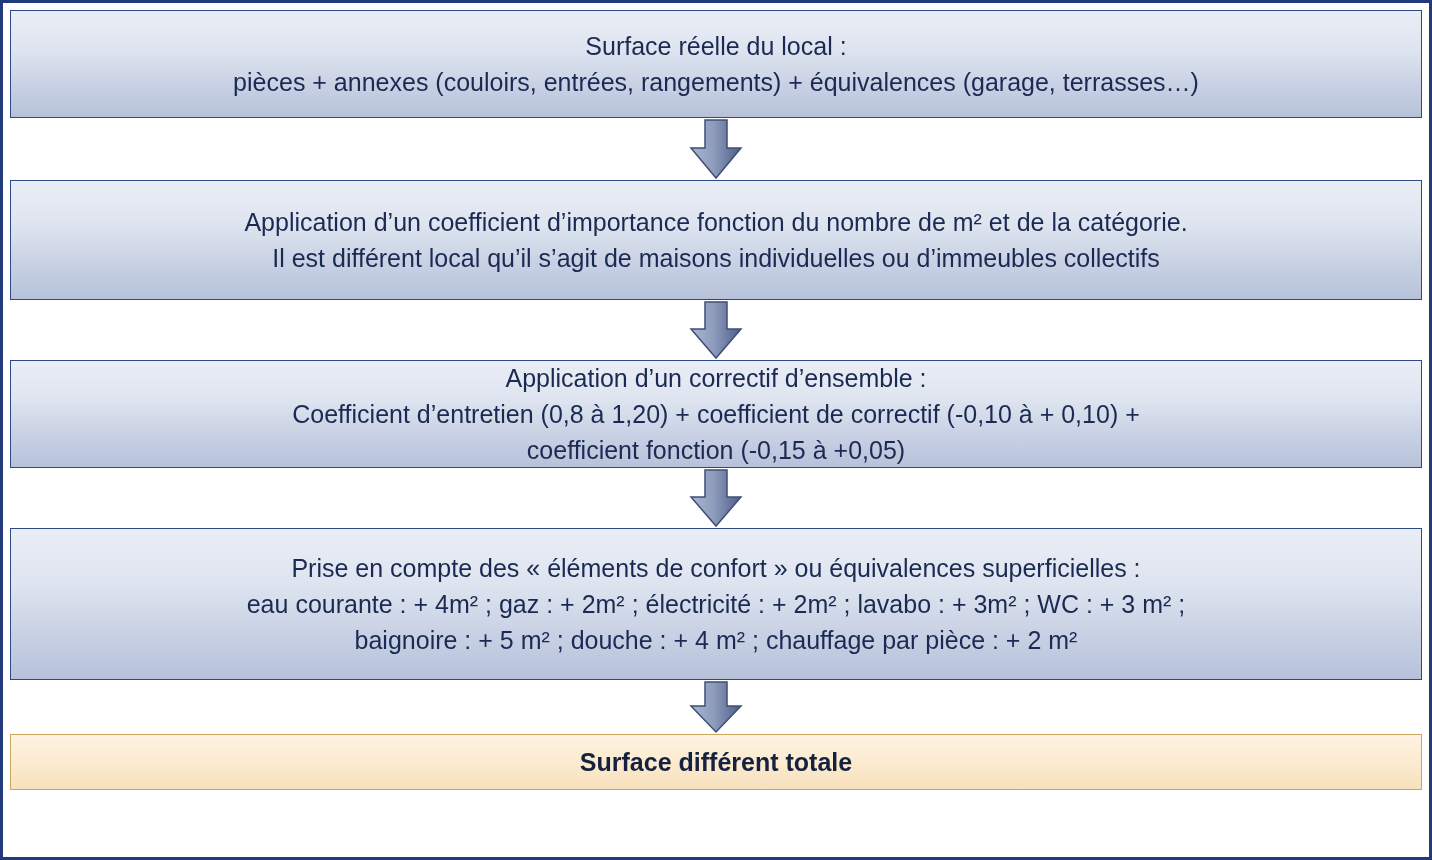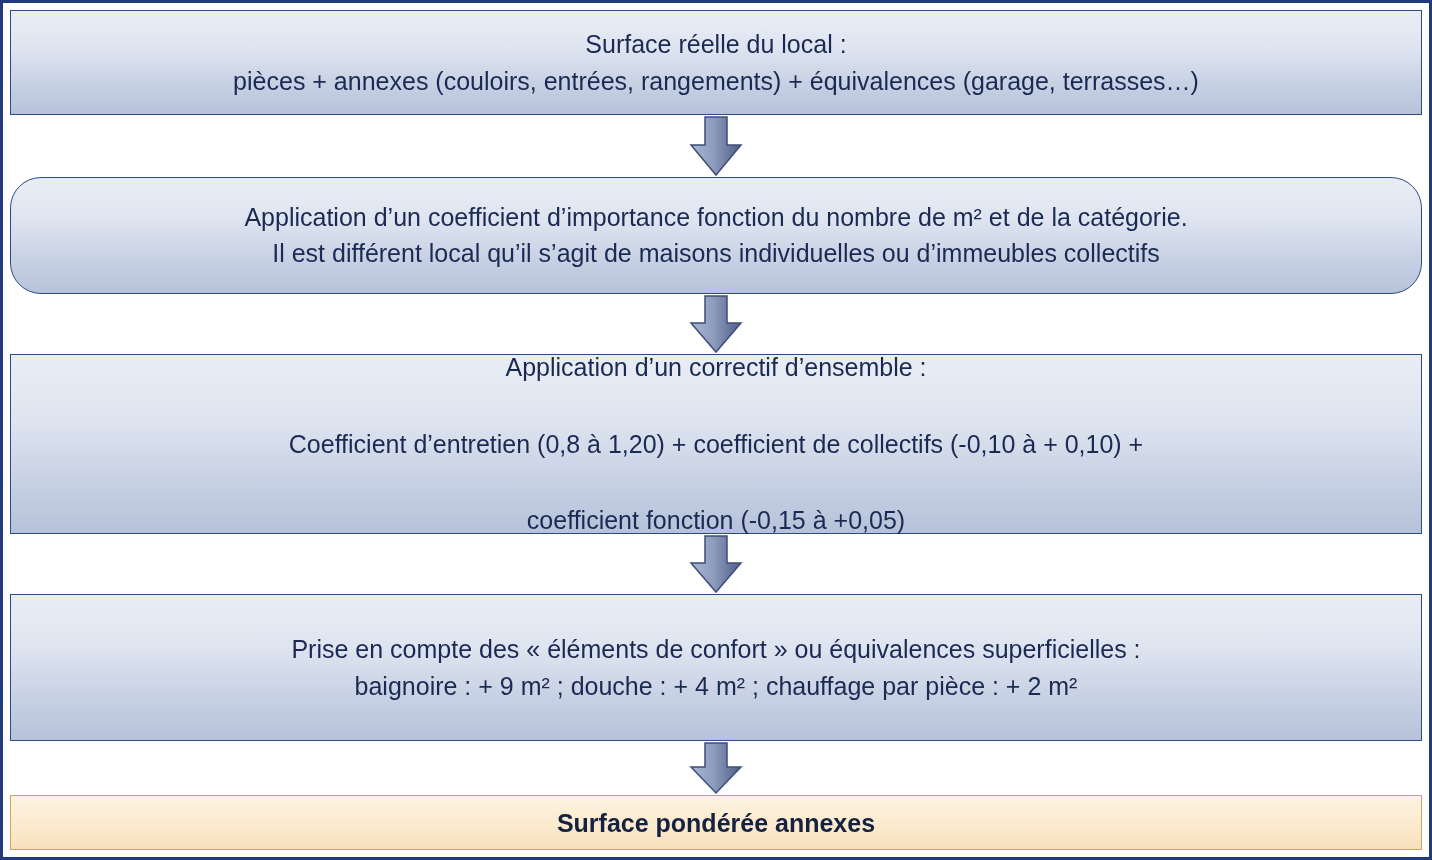--- a/index.html
+++ b/index.html
@@ -69,23 +69,23 @@
   }
   .arrow {
     width: 56px;
     height: 100%;
     display: block;
   }
 
   
   .h-step1 { height: 108px; }
   .h-gap1  { height: 62px; }
-  .h-step2 { height: 120px; border-radius: 31px; }
+  .h-step2 { height: 120px; }
   .h-gap2  { height: 60px; }
-  .h-step3 { height: 180px; gap: 40px; }
+  .h-step3 { height: 108px; }
   .h-gap3  { height: 60px; }
   .h-step4 { height: 152px; justify-content: center; }
   .h-gap4  { height: 54px; }
   .h-step5 { height: 56px; }
 </style>
 </head>
 <body>
 
 <div id="page">
   <div class="flow">
@@ -121,53 +121,54 @@
             <stop offset="45%" stop-color="#8e9cbd"></stop>
             <stop offset="100%" stop-color="#4d5d86"></stop>
           </linearGradient>
         </defs>
         <polygon points="17,2 39,2 39,29 53,29 28,58 3,29 17,29" fill="url(#ag2)" stroke="#3e4e77" stroke-width="1.5"></polygon>
       </svg>
     </div>
 
     <div class="step h-step3">
       <span class="line">Application d’un correctif d’ensemble :</span>
-      <span class="line"><b>Coefficient d’entretien</b> (0,8 à 1,20) + <b>coefficient de collectifs</b> (-0,10 à + 0,10) +</span>
+      <span class="line"><b>Coefficient d’entretien</b> (0,8 à 1,20) + <b>coefficient de correctif</b> (-0,10 à + 0,10) +</span>
       <span class="line"><b>coefficient fonction</b> (-0,15 à +0,05)</span>
     </div>
 
     <div class="arrow-row h-gap3">
       <svg class="arrow" viewBox="0 0 56 60" preserveAspectRatio="none">
         <defs>
           <linearGradient id="ag3" x1="0" y1="0" x2="1" y2="0">
             <stop offset="0%" stop-color="#aab6d0"></stop>
             <stop offset="45%" stop-color="#8e9cbd"></stop>
             <stop offset="100%" stop-color="#4d5d86"></stop>
           </linearGradient>
         </defs>
         <polygon points="17,2 39,2 39,29 53,29 28,58 3,29 17,29" fill="url(#ag3)" stroke="#3e4e77" stroke-width="1.5"></polygon>
       </svg>
     </div>
 
     <div class="step h-step4">
       <span class="line">Prise en compte des <b>« éléments de confort »</b> ou équivalences superficielles :</span>
-      <span class="line">baignoire : + 9 m² ; douche : + 4 m² ; chauffage par pièce : + 2 m²</span>
+      <span class="line">eau courante : + 4m² ; gaz : + 2m² ; électricité : + 2m² ; lavabo : + 3m² ; WC : + 3 m² ;</span>
+      <span class="line">baignoire : + 5 m² ; douche : + 4 m² ; chauffage par pièce : + 2 m²</span>
     </div>
 
     <div class="arrow-row h-gap4">
       <svg class="arrow" viewBox="0 0 56 54" preserveAspectRatio="none">
         <defs>
           <linearGradient id="ag4" x1="0" y1="0" x2="1" y2="0">
             <stop offset="0%" stop-color="#aab6d0"></stop>
             <stop offset="45%" stop-color="#8e9cbd"></stop>
             <stop offset="100%" stop-color="#4d5d86"></stop>
           </linearGradient>
         </defs>
         <polygon points="17,2 39,2 39,26 53,26 28,52 3,26 17,26" fill="url(#ag4)" stroke="#3e4e77" stroke-width="1.5"></polygon>
       </svg>
     </div>
 
     <div class="step final h-step5">
-      <span class="line">Surface pondérée annexes</span>
+      <span class="line">Surface différent totale</span>
     </div>
 
   </div>
 </div>
 
 </body></html>

